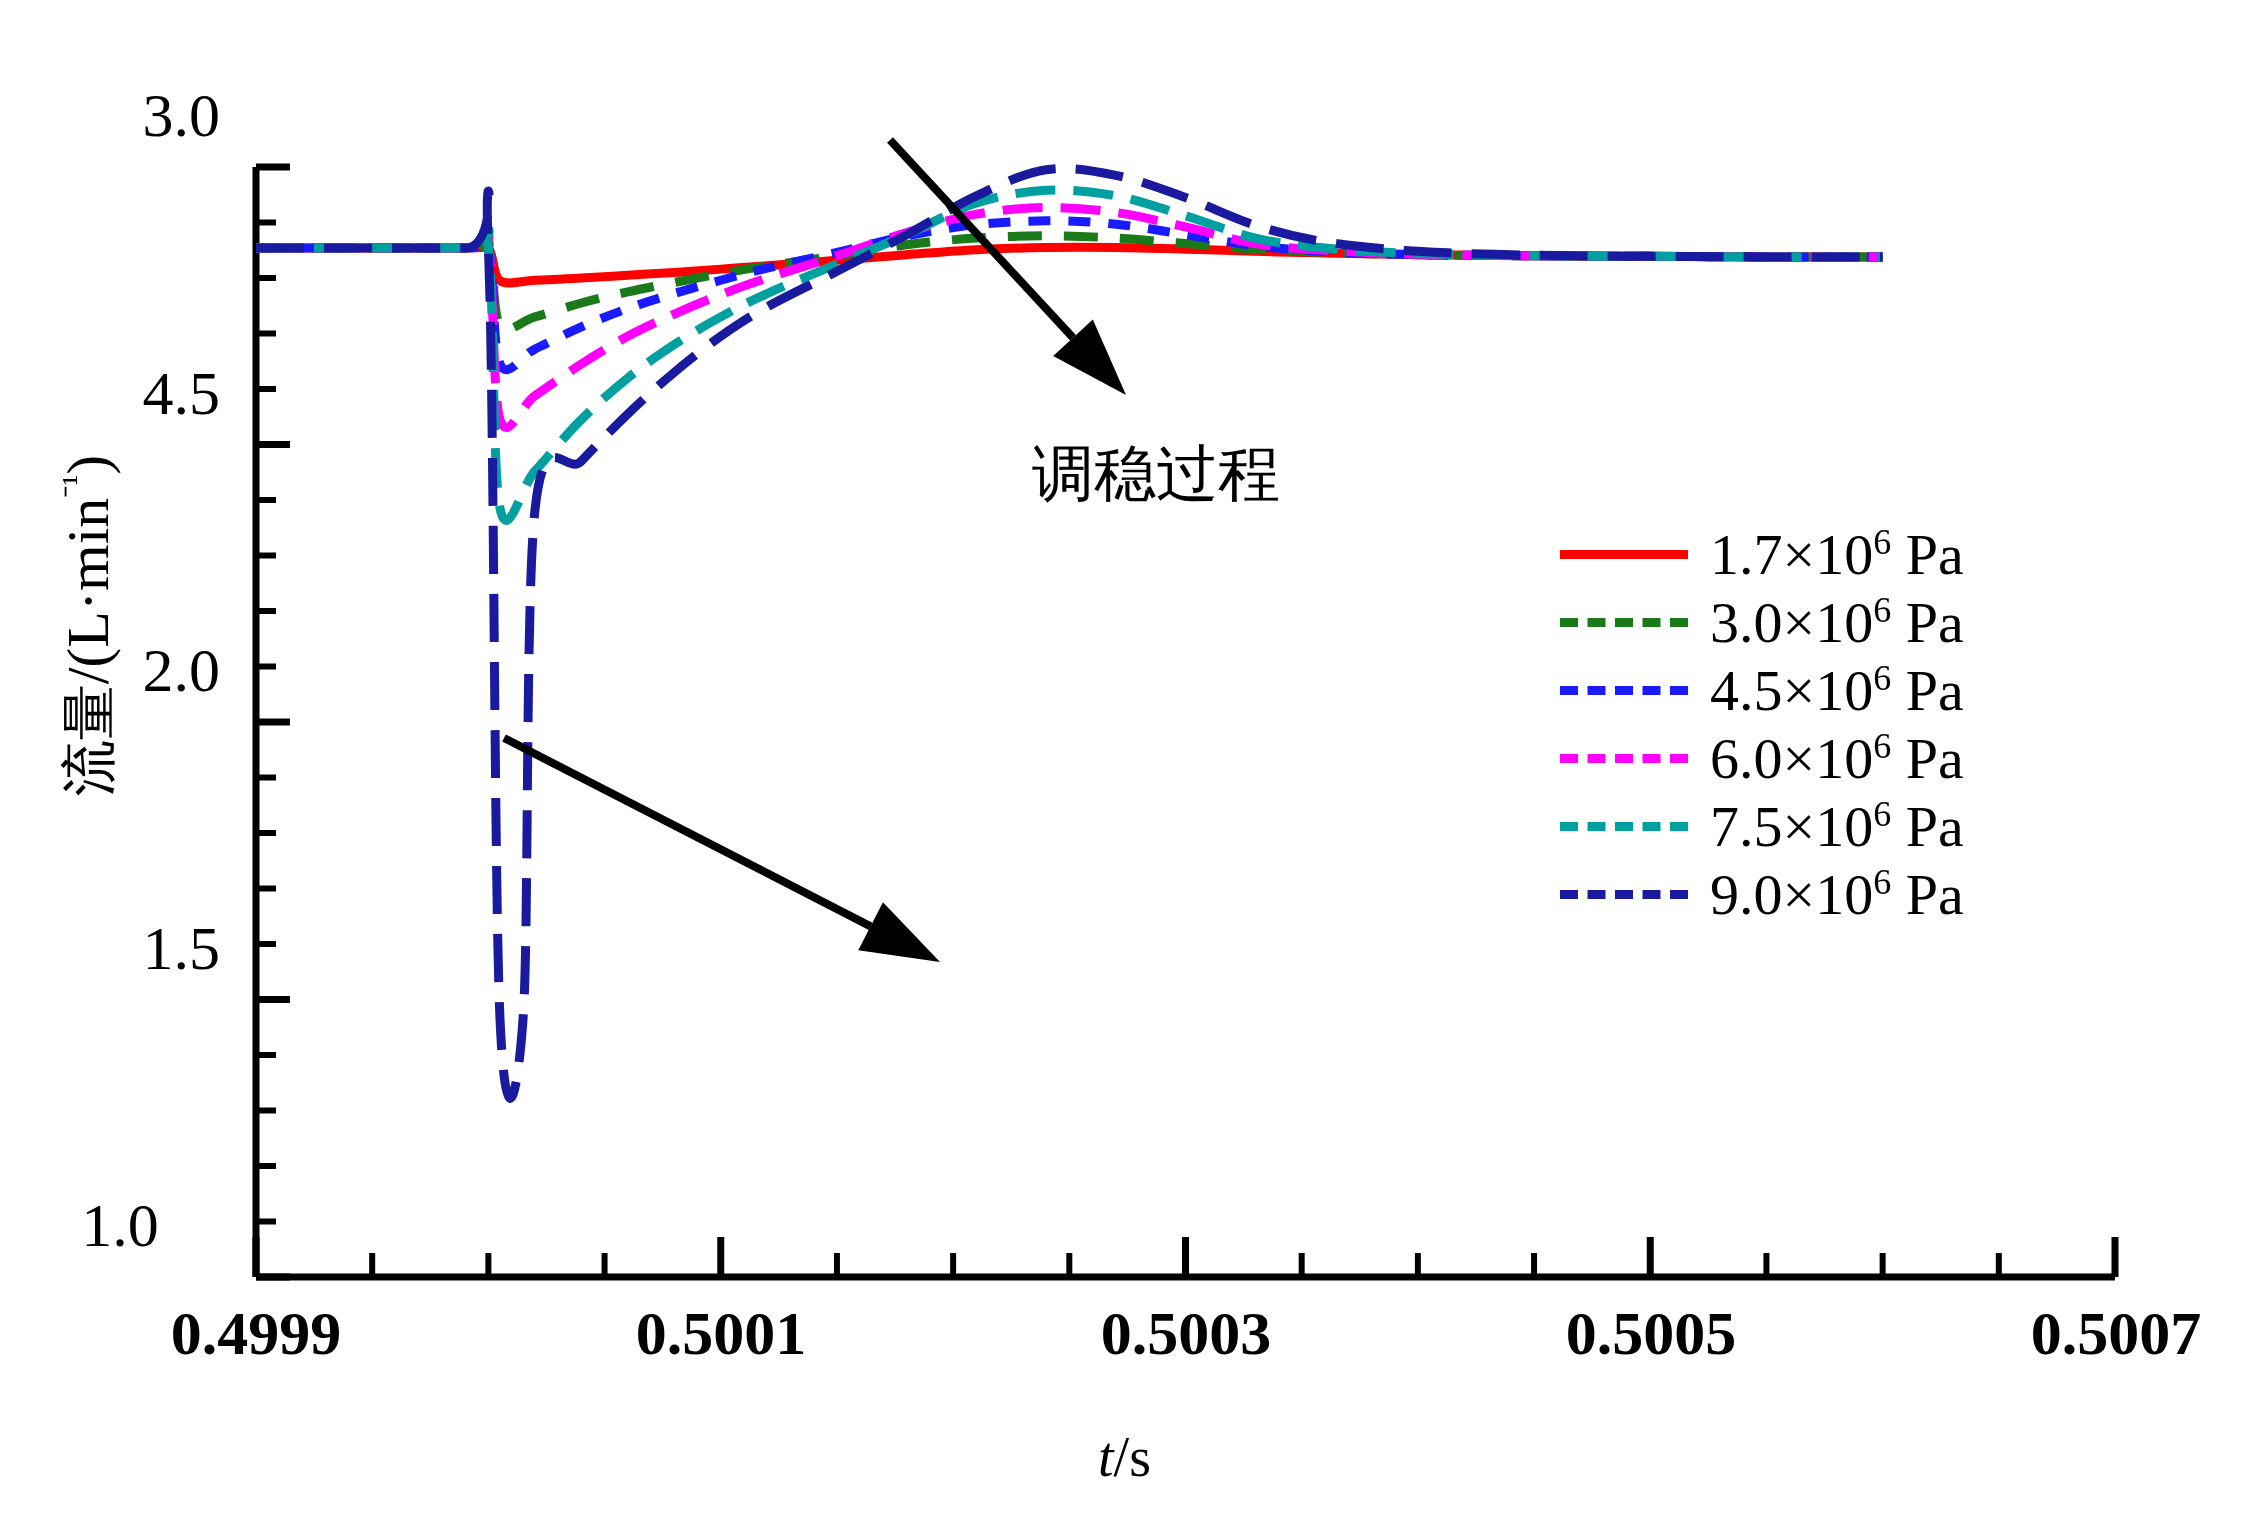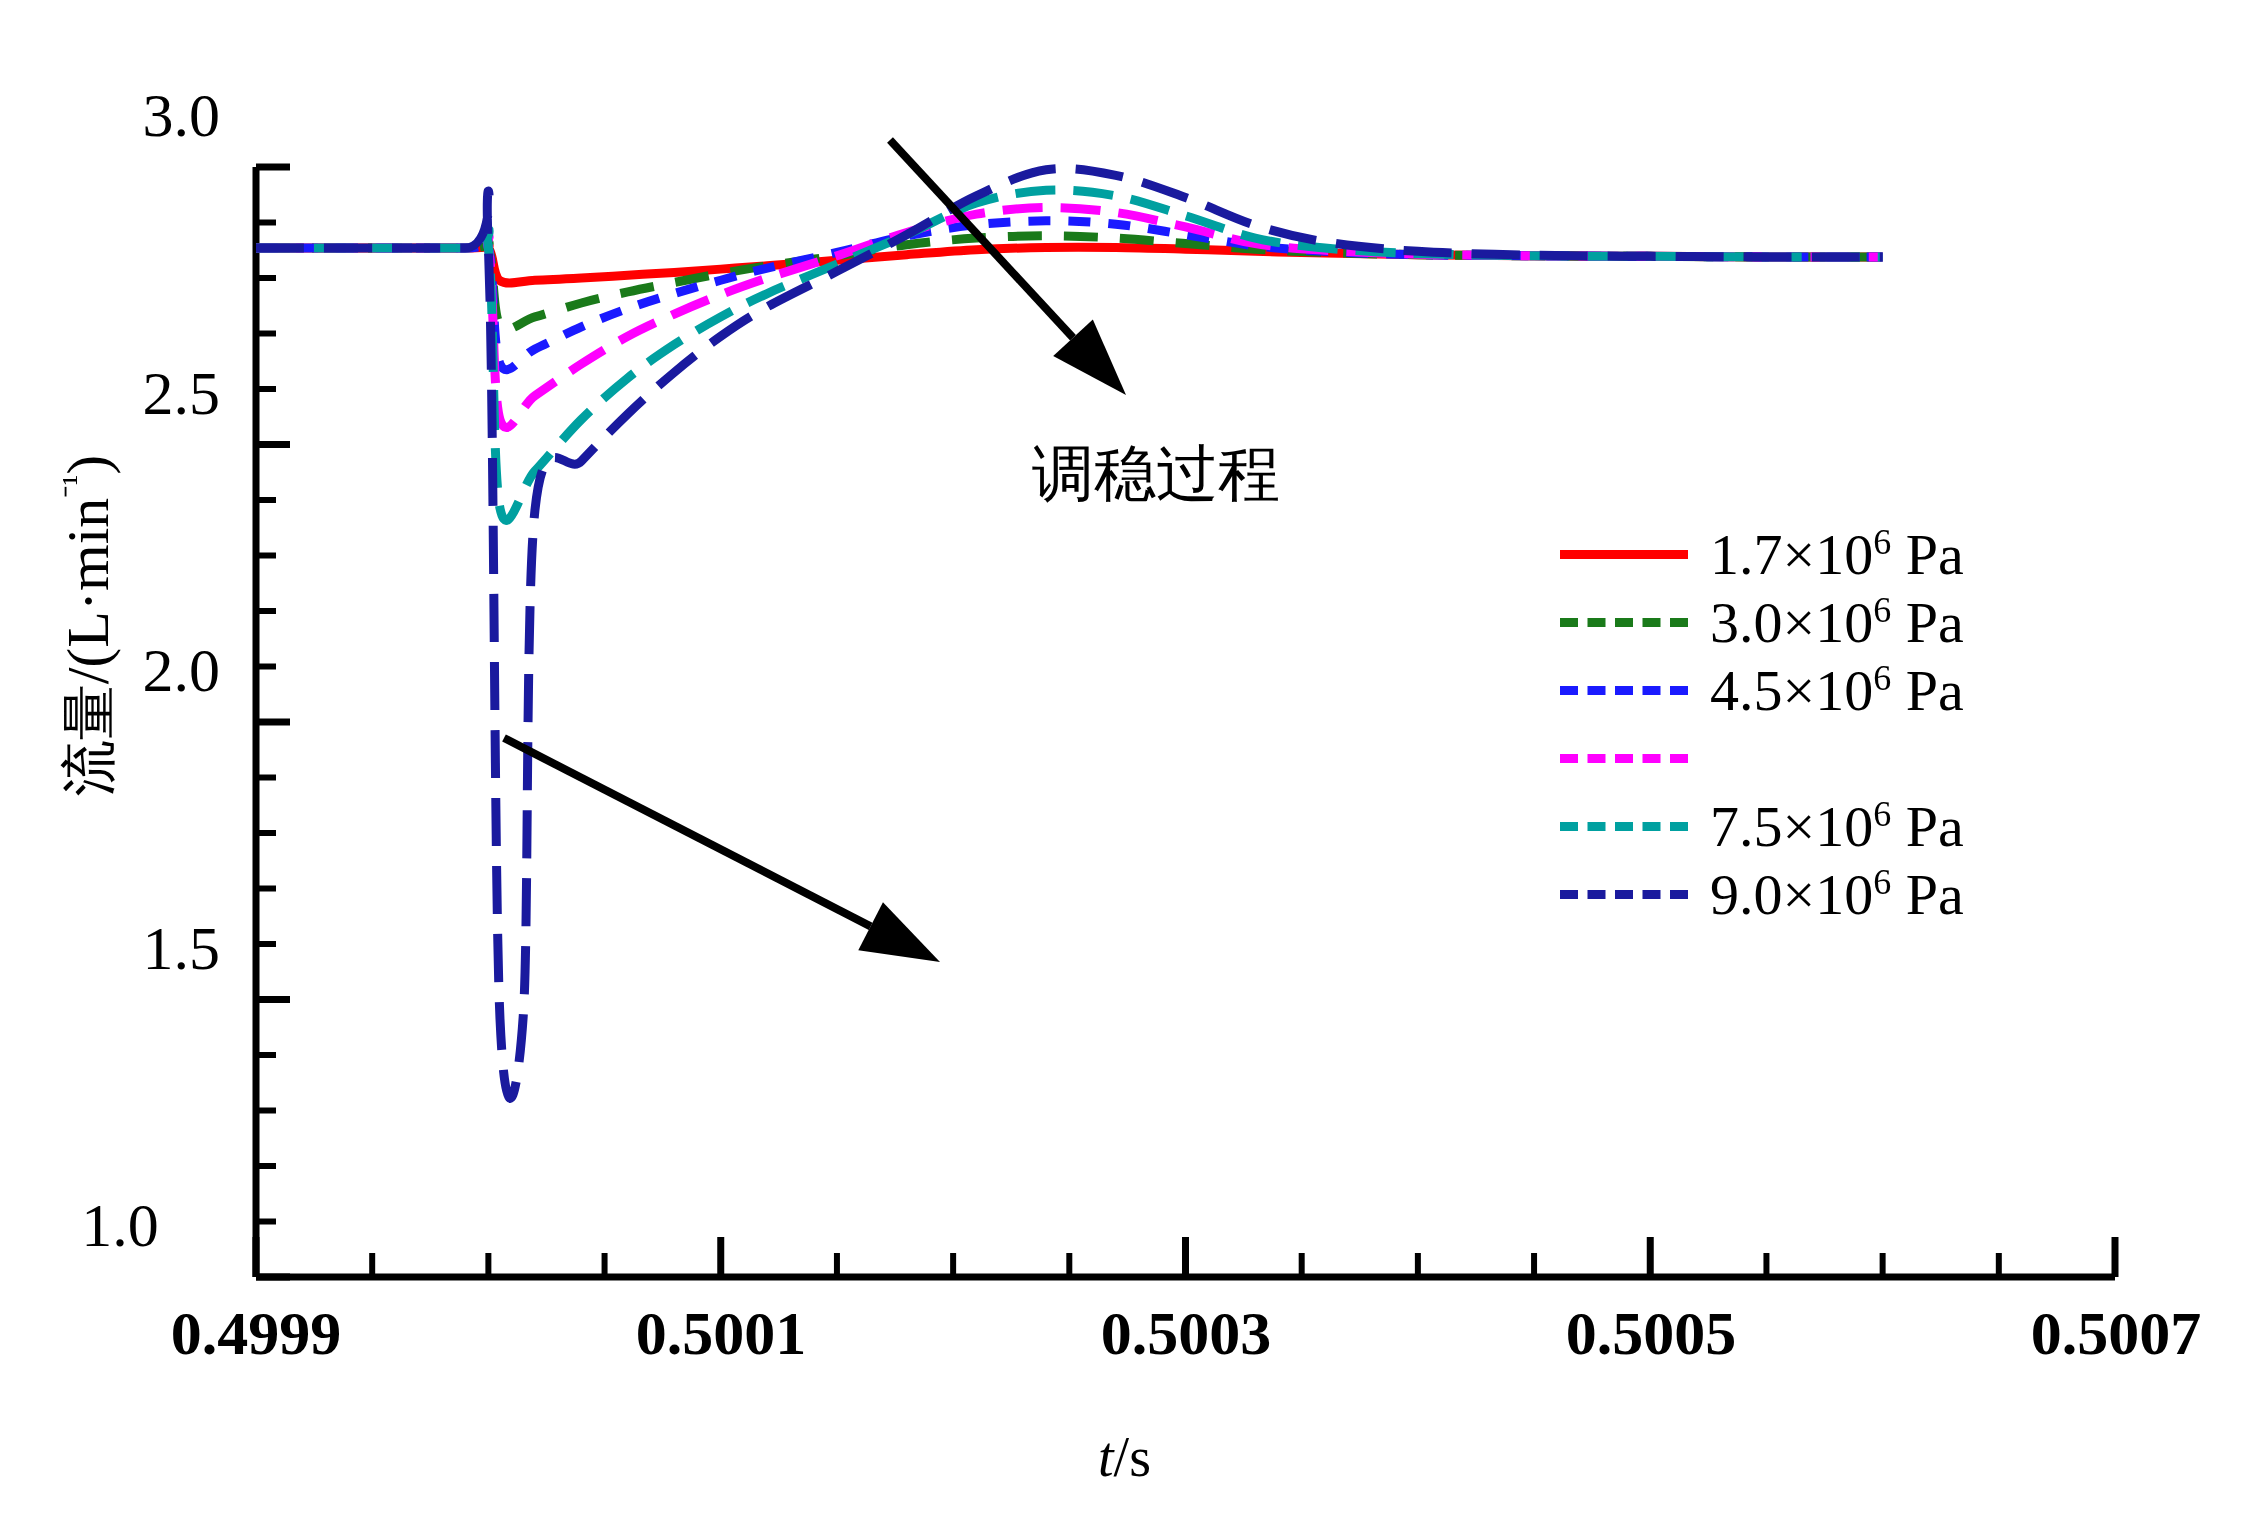--- a/index.html
+++ b/index.html
@@ -133,21 +133,21 @@
       </g>
     <g id="anno-group">
         <line x1="890" y1="140" x2="1073.019604802068" y2="337.7542340022344" stroke="#000" stroke-width="8"></line>
         <polygon points="1126,395 1053.2037627259183,356.09360157074934 1092.8354468782177,319.41486643371945" fill="#000"></polygon>
         <line x1="504" y1="738" x2="870.620764456752" y2="926.3556221062212" stroke="#000" stroke-width="8"></line>
         <polygon points="940,962 858.2823259550594,950.3715113327302 882.9592029584446,902.3397328797122" fill="#000"></polygon>
       </g>
   </svg>
 
   <div class="ytick" style="left:20px; top:80px;">3.0</div>
-  <div class="ytick" style="left:20px; top:358px;">2.5</div>
+  <div class="ytick" style="left:20px; top:358px;">4.5</div>
   <div class="ytick" style="left:20px; top:635px;">2.0</div>
   <div class="ytick" style="left:20px; top:913px;">1.5</div>
   <div class="ytick" style="left:20px; top:1190px;text-align:center;">1.0</div>
 
   <div class="xtick" style="left:96px; top:1298px;">0.4999</div>
   <div class="xtick" style="left:561px; top:1298px;">0.5001</div>
   <div class="xtick" style="left:1026px; top:1298px;">0.5003</div>
   <div class="xtick" style="left:1491px; top:1298px;">0.5005</div>
   <div class="xtick" style="left:1956px; top:1298px;">0.5007</div>
 
@@ -169,20 +169,21 @@
       <div class="legrow">
         <div class="legline" style="border-top-color: rgb(26, 122, 26); border-top-style: dashed;"></div>
         <div class="legtext"><span>3.0×10</span><sup>6</sup><span> Pa</span></div>
       </div>
       <div class="legrow">
         <div class="legline" style="border-top: 9px dashed rgb(26, 26, 255);"></div>
         <div class="legtext"><span>4.5×10</span><sup>6</sup><span> Pa</span></div>
       </div>
       <div class="legrow">
         <div class="legline" style="border-top-color: rgb(255, 0, 255); border-top-style: dashed;"></div>
+        <div class="legtext"><span>6.0×10</span><sup>6</sup><span> Pa</span></div>
       </div>
       <div class="legrow">
         <div class="legline" style="border-top-color: rgb(0, 160, 160); border-top-style: dashed;"></div>
         <div class="legtext"><span>7.5×10</span><sup>6</sup><span> Pa</span></div>
       </div>
       <div class="legrow">
         <div class="legline" style="border-top-color: rgb(26, 26, 158); border-top-style: dashed;"></div>
         <div class="legtext"><span>9.0×10</span><sup>6</sup><span> Pa</span></div>
       </div>
     </div>

